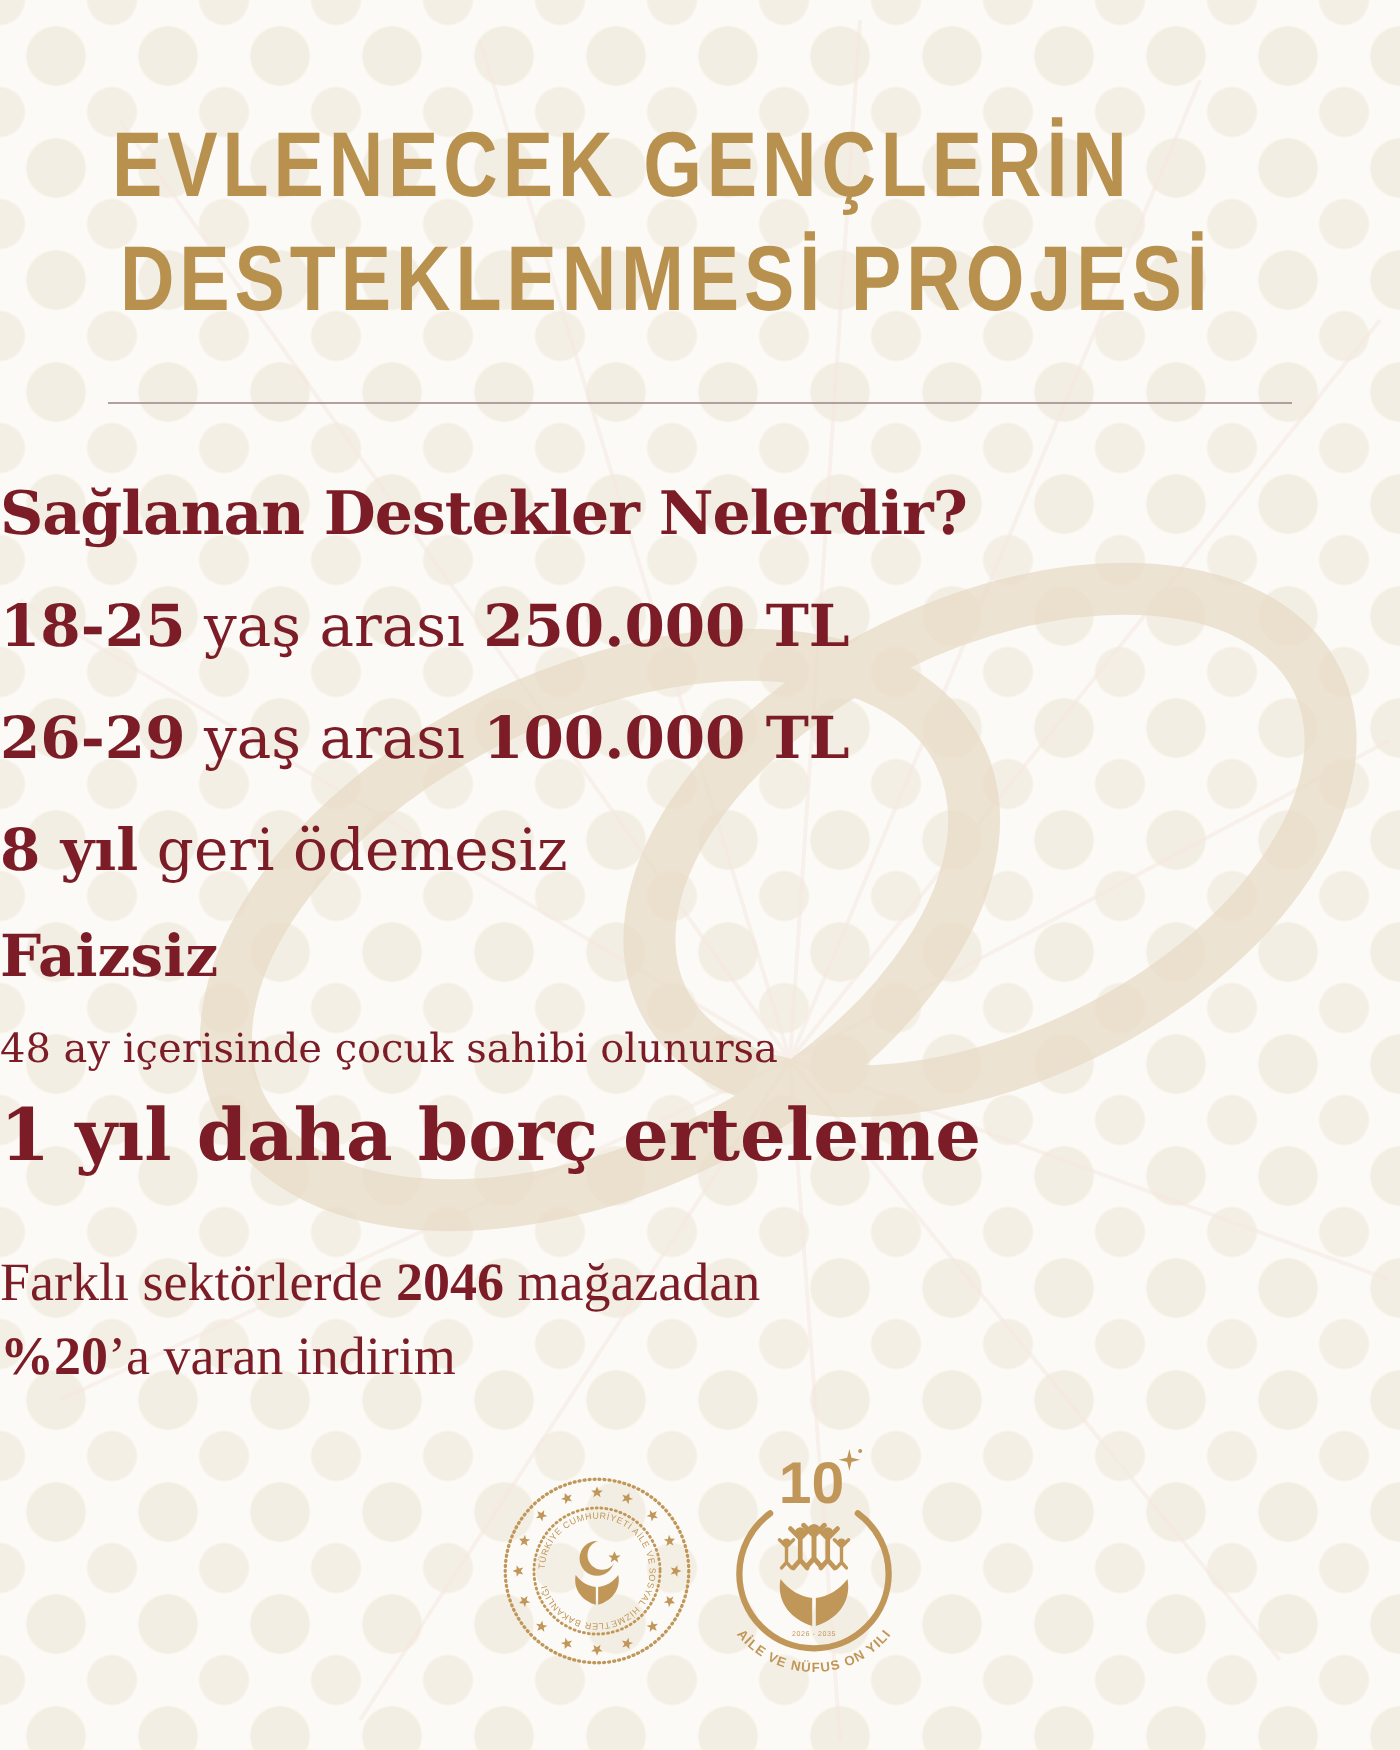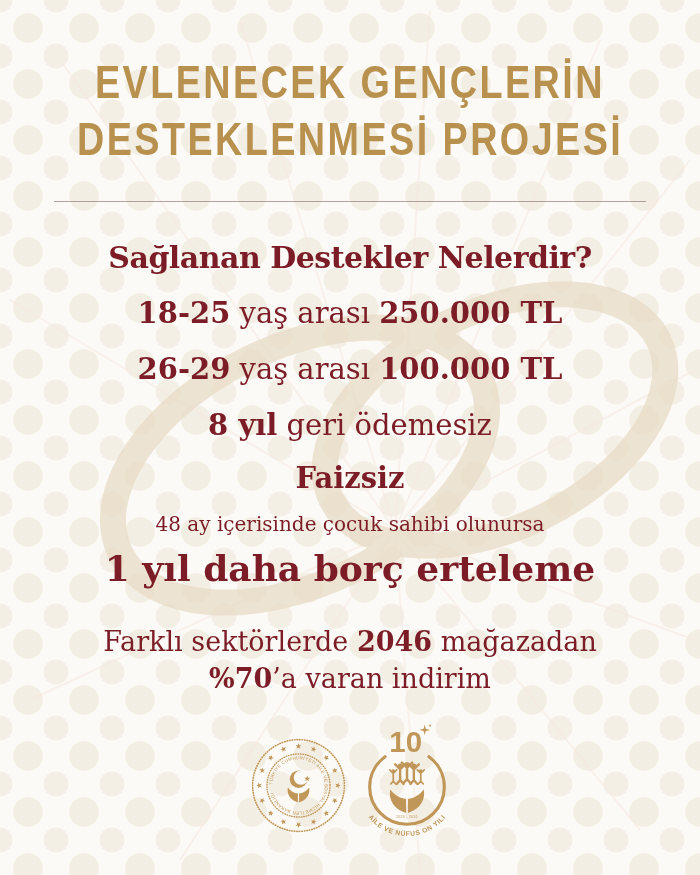--- a/index.html
+++ b/index.html
@@ -8,34 +8,34 @@
     width:700px;height:875px;
     overflow:hidden;
     background-color:#fcfaf6;
     background-image:
       radial-gradient(circle at 50% 50%, #f3eee3 0 36%, rgba(255,255,255,0) 39%),
       radial-gradient(circle at 50% 50%, #f4efe5 0 30%, rgba(255,255,255,0) 33%);
     background-size:56px 56px,56px 56px;
     background-position:0 0,28px 28px;
     font-family:"DejaVu Serif", serif;
   }
-  .abs{position:absolute;left:0;right:0;text-align:center;white-space:nowrap;}
+  .abs{position:absolute;left:0;right:0;text-align:left;white-space:nowrap;}
   .deco{position:absolute;left:0;top:0;z-index:0;}
   .content{position:relative;z-index:1;}
   .title-line{color:#b9914f;font-family:"Liberation Sans",sans-serif;font-weight:700;
     font-size:46px;letter-spacing:3px;}
   .title-line .tline{display:inline-block;transform:scaleX(.82);transform-origin:center;}
   .divider{position:absolute;left:54px;width:592px;top:201px;height:0;
     border-top:1.5px solid #a5908f;opacity:.85;}
   .maroon{color:#7b1c26;}
   .heading{font-size:30px;font-weight:700;letter-spacing:-0.5px;}
   .support{font-size:29px;font-weight:400;}
   .support b{font-weight:700;margin-top:40px;}
   .sm{font-size:20px;}
-  .md{font-size:27px;}
+  .md{font-size:27px;font-family:Liberation Serif, serif;}
   .boldline{font-weight:700;}
   .logo-svg{position:absolute;}
   .seal-text{font-family:"Liberation Sans",sans-serif;font-size:4.6px;letter-spacing:.32px;fill:#c09758;}
   .decade-label{font-family:"Liberation Sans",sans-serif;font-weight:700;font-size:6.8px;letter-spacing:.6px;fill:#c09758;}
   .decade-num{font-family:"Liberation Sans",sans-serif;font-weight:700;font-size:30px;fill:#c09758;}
   .decade-years{font-family:"Liberation Sans",sans-serif;font-size:3.6px;letter-spacing:.3px;fill:#c09758;}
 </style>
 </head>
 <body>
 
@@ -81,21 +81,21 @@
 
     <div class="abs maroon support" style="top:408px"><b>8 yıl</b><span> geri ödemesiz</span></div>
 
     <div class="abs maroon support boldline" style="top:461px">Faizsiz</div>
 
     <div class="abs maroon support sm" style="top:512px">48 ay içerisinde çocuk sahibi olunursa</div>
     <div class="abs maroon support boldline" style="top:547px;font-size:36px">1 yıl daha borç erteleme</div>
 
     <div class="abs maroon support md" style="top:626px"><span>Farklı sektörlerde </span><b>2046</b><span> mağazadan</span></div>
 
-    <div class="abs maroon support md" style="top:663px"><b>%70</b><span>’a varan indirim</span></div>
+    <div class="abs maroon support md" style="top:663px"><b>%20</b><span>’a varan indirim</span></div>
 
     <svg class="logo-svg" style="left:250px;top:737px" width="97" height="97" viewBox="0 0 100 100" aria-hidden="false">
       <defs>
         <g id="seal-star">
           <path transform="translate(50,9.5)" fill="#c09758" d="M0,-3 L0.9,-0.95 L3,-0.95 L1.3,0.4 L1.85,2.5 L0,1.2 L-1.85,2.5 L-1.3,0.4 L-3,-0.95 L-0.9,-0.95 Z"></path>
         </g>
         <path id="seal-text-path" fill="none" d="M23,50 A27,27 0 1 1 77,50 A27,27 0 1 1 23,50"></path>
       </defs>
       <circle cx="50" cy="50" r="47.3" fill="none" stroke="#c09758" stroke-width="1.7" stroke-dasharray="0.5 2.1" stroke-linecap="round"></circle>
       <g>

